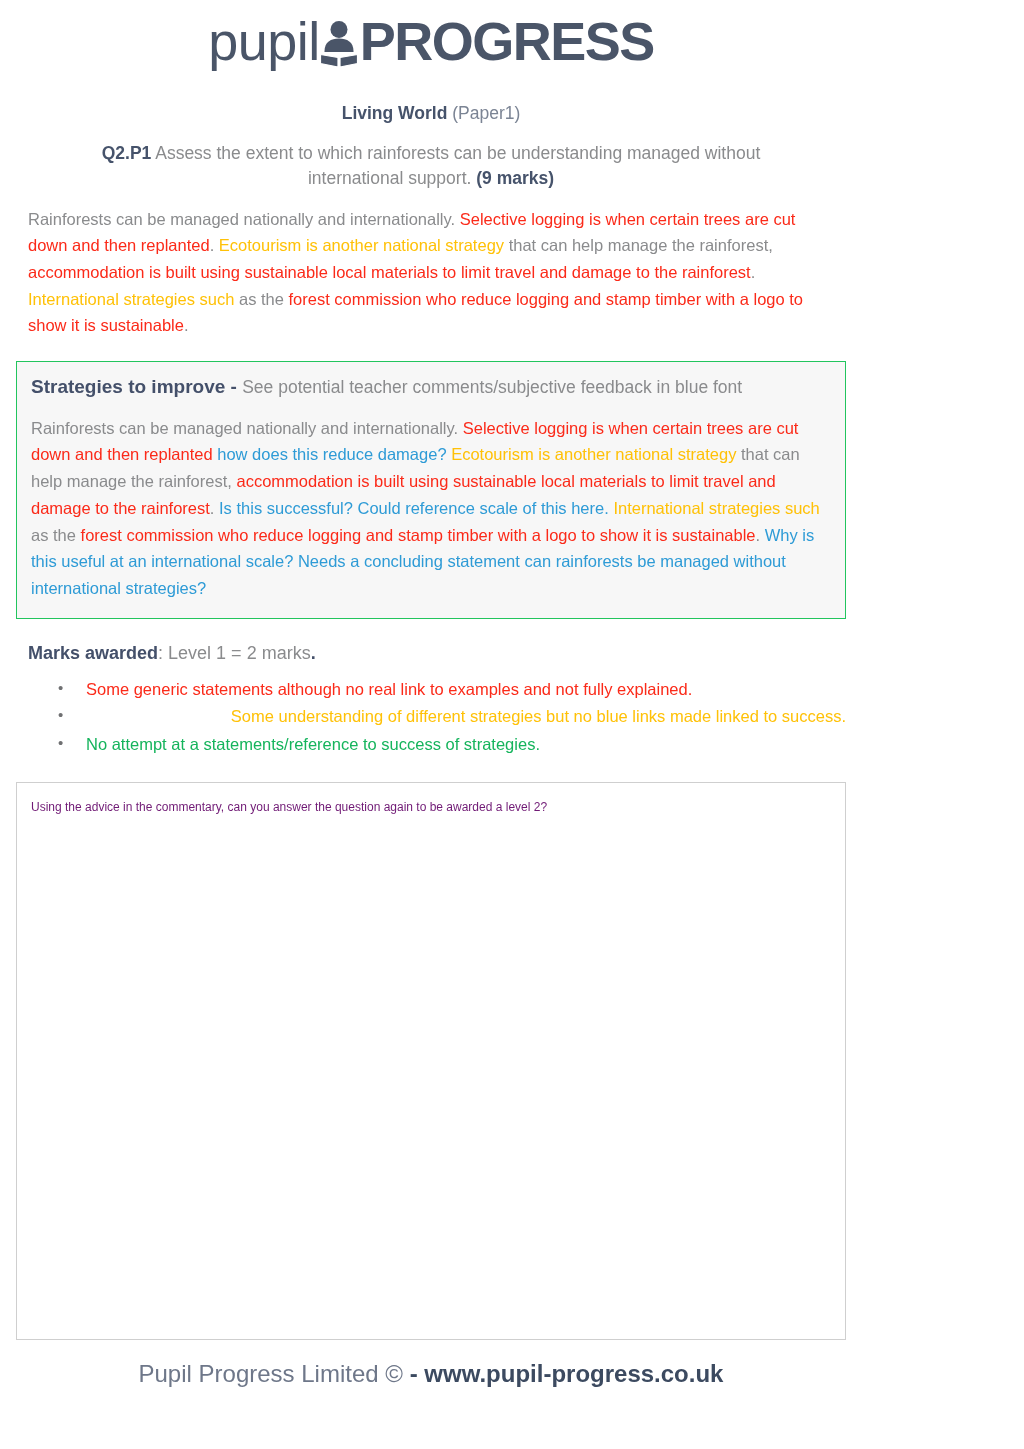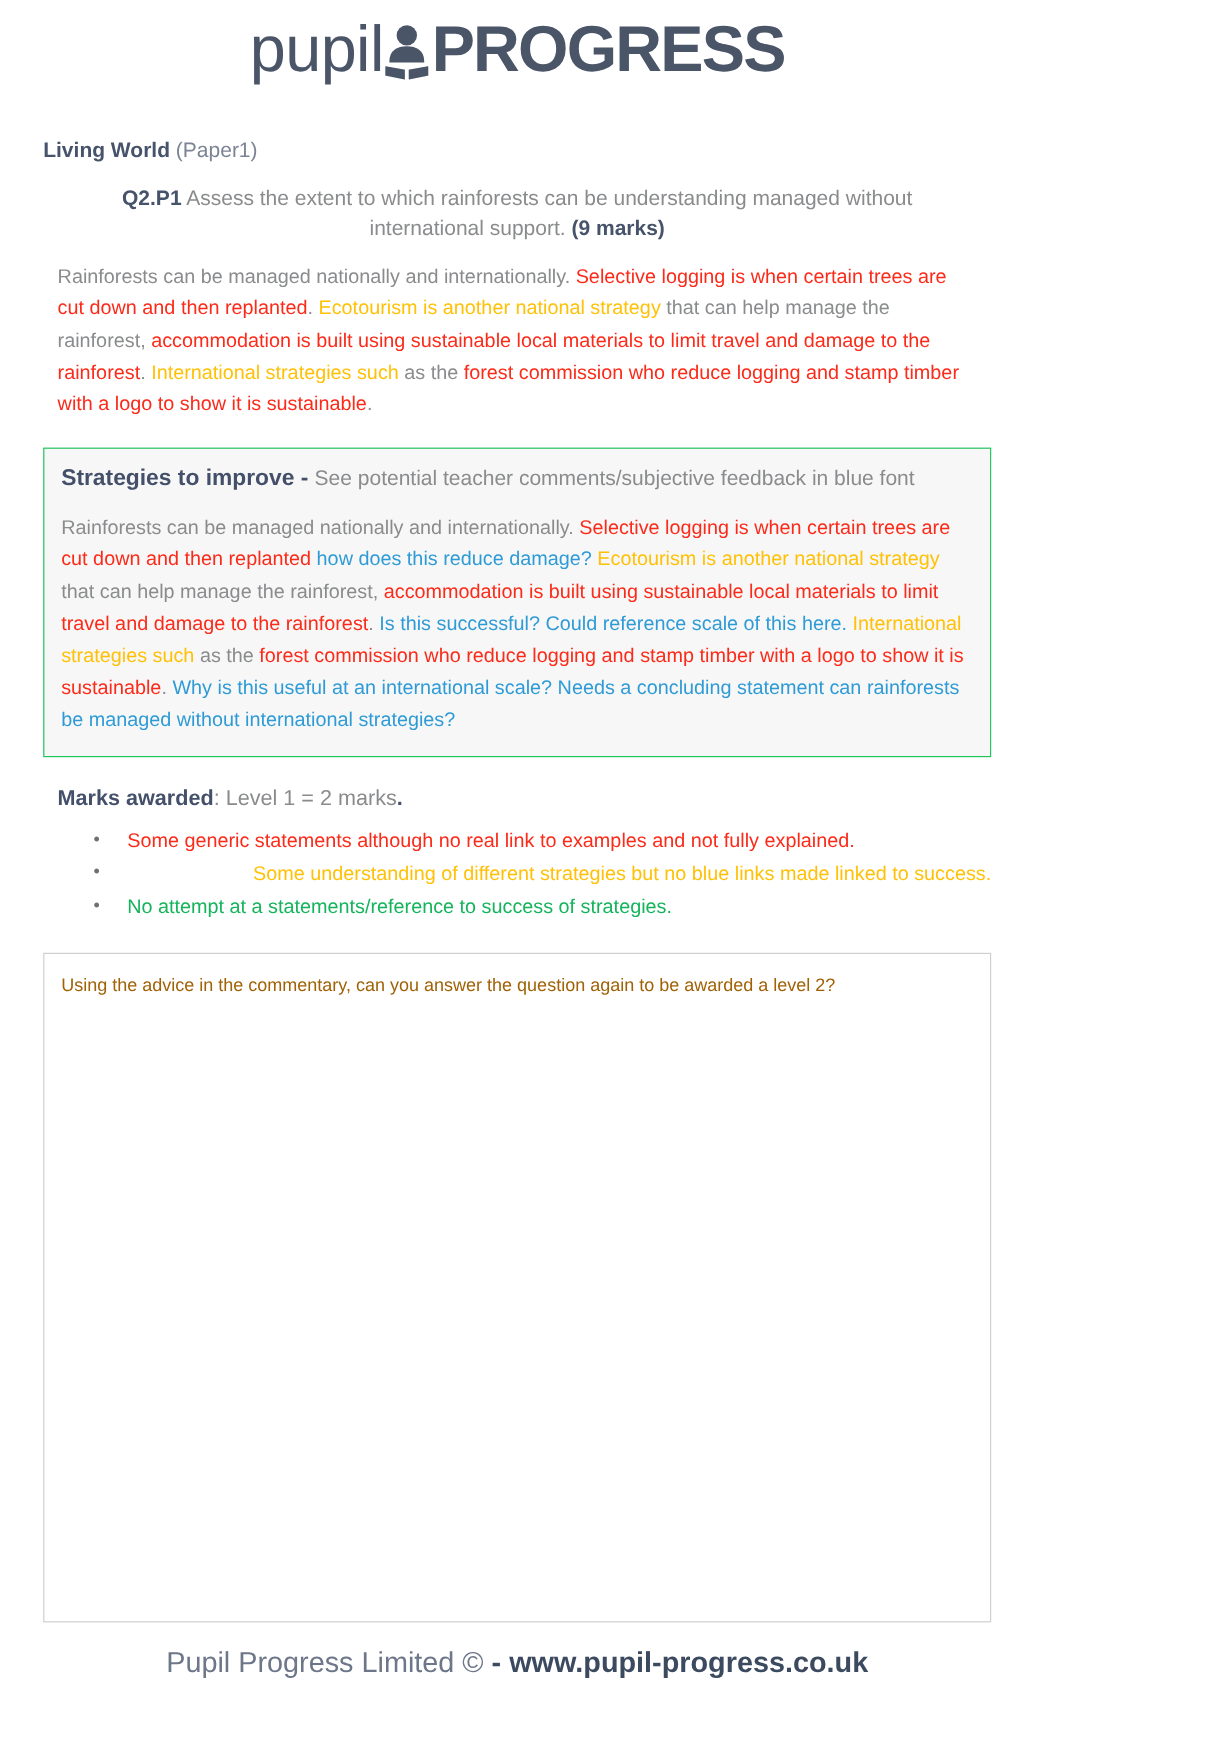--- a/index.html
+++ b/index.html
@@ -12,21 +12,21 @@
     height: 1449px;
     font-family: "Liberation Sans", sans-serif;
     color: #6f7072;
     position: relative;
     overflow: hidden;
   }
   .page {
     width: 862px;
     height: 1449px;
     box-sizing: border-box;
-    padding: 0 36px;
+    padding: 0 16px;
     position: relative;
   }
 
   
   .logo-wrap {
     text-align: center;
     padding-top: 14px;
     height: 66px;
   }
   .logo {
@@ -54,24 +54,24 @@
     font-size: 54px;
     font-weight: 700;
     letter-spacing: -1.5px;
     color: #4a5568;
     font-family: "Liberation Sans", sans-serif;
     text-align: right;
   }
 
   
   .doc-title {
-    text-align: left;
+    text-align: center;
     font-size: 17.5px;
     color: #46536b;
-    margin: 34px 0 0 0;
+    margin: 22px 0 0 0;
     line-height: 1.3;
   }
   .doc-title b { font-weight: 700; }
   .doc-title .paper { color: #7b8494; font-weight: 400; }
 
   .question {
     text-align: center;
     font-size: 17.5px;
     color: #8a8b8d;
     margin: 16px 56px 0 56px;
@@ -157,22 +157,22 @@
   
   .answer-box {
     margin: 24px 0 0 0;
     border: 1px solid #cfcfcf;
     background: #ffffff;
     height: 558px;
     box-sizing: border-box;
     padding: 16px 14px;
   }
   .answer-prompt {
-    font-size: 15px;
-    color: #a16207;
+    font-size: 12px;
+    color: #701a75;
     line-height: 1.4;
   }
 
   
   .footer {
     text-align: center;
     font-size: 24px;
     color: #46536b;
     margin-top: 20px;
     line-height: 1.2;

